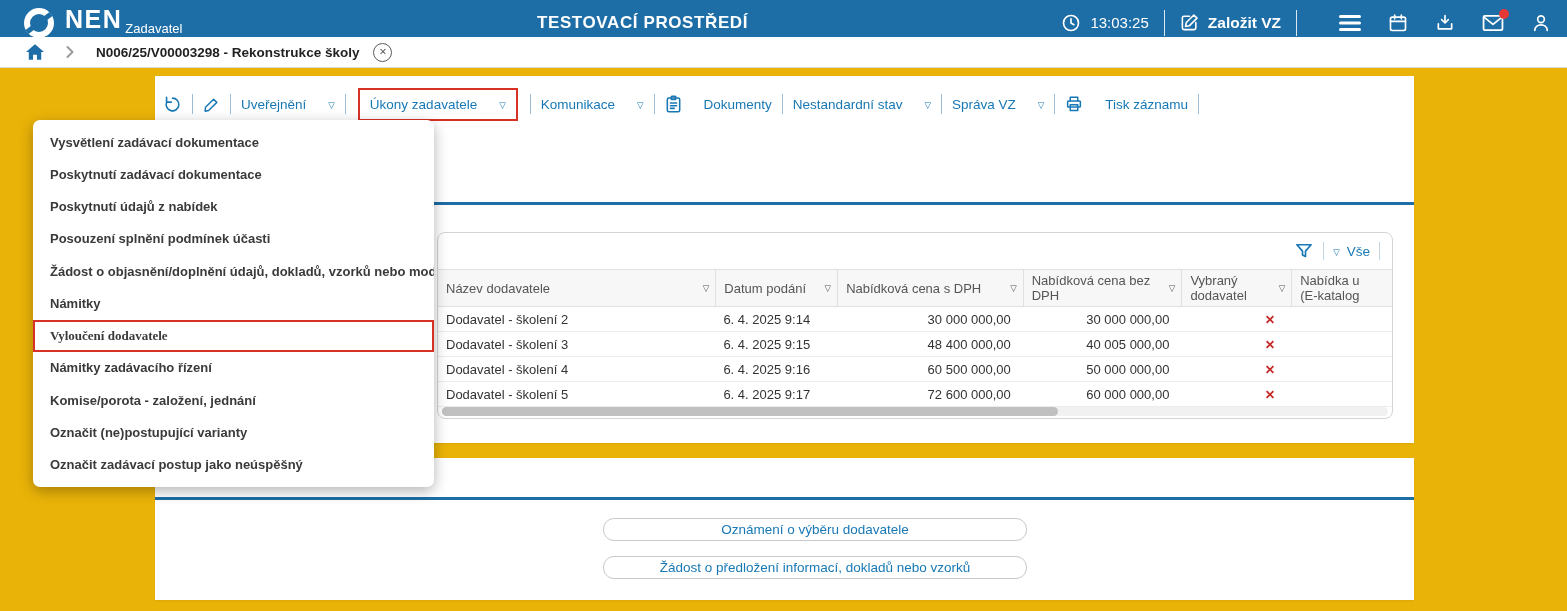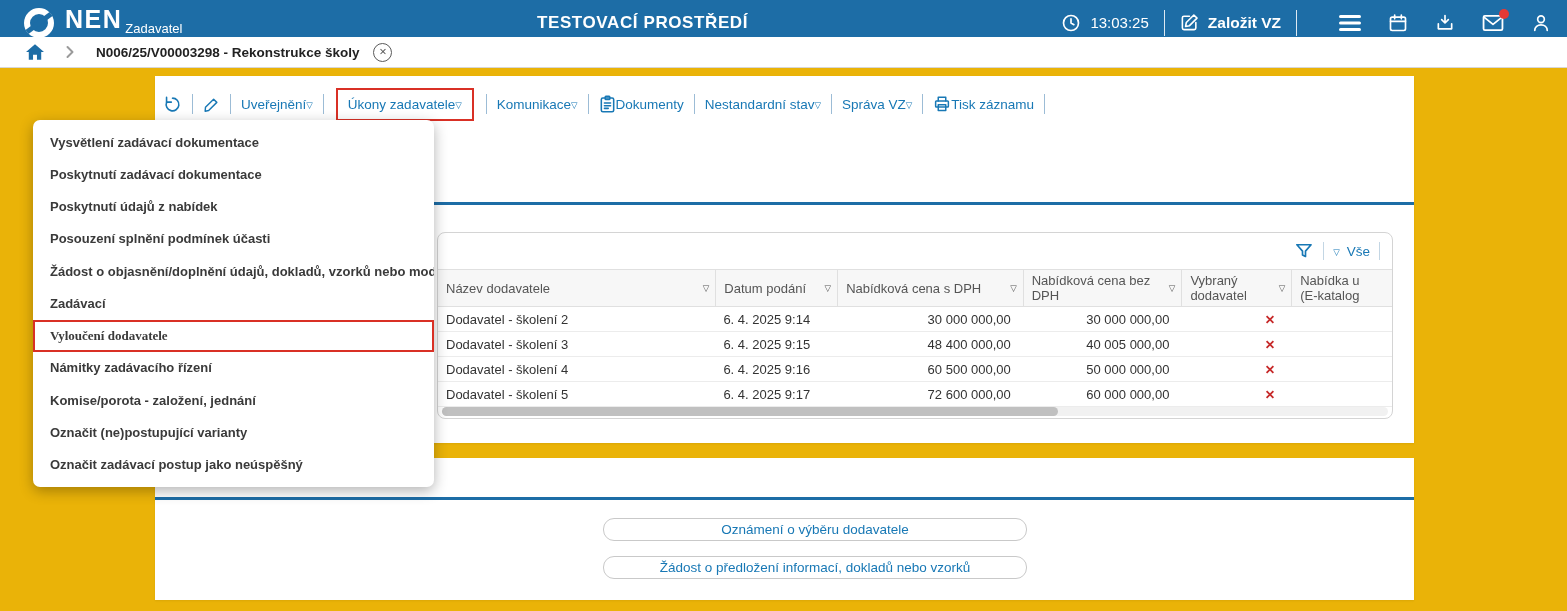--- a/index.html
+++ b/index.html
@@ -43,21 +43,21 @@
   }
 
   
   .panelA { position:absolute; left:155px; top:76px; width:1259px; height:367px; background:#fff; box-shadow:0 1px 2px rgba(0,0,0,.07); }
   .panelB { position:absolute; left:155px; top:458px; width:1259px; height:142px; background:#fff; box-shadow:0 1px 2px rgba(0,0,0,.07); }
   .blue-rule { position:absolute; left:0; width:100%; height:3px; background:var(--header-blue,#1d6da6); }
 
   
   .toolbar { position:absolute; left:8px; top:8px; height:40px; display:flex; align-items:center; color:var(--link-blue,#1878b5); font-size:13.5px; white-space:nowrap; }
   .tsep { width:1px; height:20px; background:#9cbcd6; margin:0 10px; }
-  .titem { display:flex; align-items:center; gap:0; cursor:pointer; }
+  .titem { display:flex; align-items:center; gap:22px; cursor:pointer; }
   .caret { font-size:8.5px; position:relative; top:1px; }
   .red-frame { border:2px solid var(--highlight-red,#d93025); padding:7px 10px; margin:0 2px; }
 
   
   .tabs { position:absolute; left:282px; top:58px; height:30px; display:flex; }
   .tabwrap.shadow { filter:drop-shadow(2px 2px 2px rgba(0,0,0,.22)); }
   .tab {
     height:27px; margin-top:2px; background:var(--header-blue,#1d6da6); color:#fff;
     font-size:13px; font-weight:bold; display:flex; align-items:center; justify-content:center;
     padding:0 18px 0 10px; cursor:pointer;
@@ -350,21 +350,21 @@
     <button class="action-btn ab1">Oznámení o výběru dodavatele</button>
     <button class="action-btn ab2">Žádost o předložení informací, dokladů nebo vzorků</button>
   </section>
 
   <div class="dropdown">
     <div class="mitem">Vysvětlení zadávací dokumentace</div>
     <div class="mitem">Poskytnutí zadávací dokumentace</div>
     <div class="mitem">Poskytnutí údajů z nabídek</div>
     <div class="mitem">Posouzení splnění podmínek účasti</div>
     <div class="mitem">Žádost o objasnění/doplnění údajů, dokladů, vzorků nebo modelů</div>
-    <div class="mitem">Zadávací</div>
+    <div class="mitem">Námitky</div>
     <div class="mitem highlight">Vyloučení dodavatele</div>
     <div class="mitem">Námitky zadávacího řízení</div>
     <div class="mitem">Komise/porota - založení, jednání</div>
     <div class="mitem">Označit (ne)postupující varianty</div>
     <div class="mitem">Označit zadávací postup jako neúspěšný</div>
   </div>
 
 </div>
 
 </body></html>

